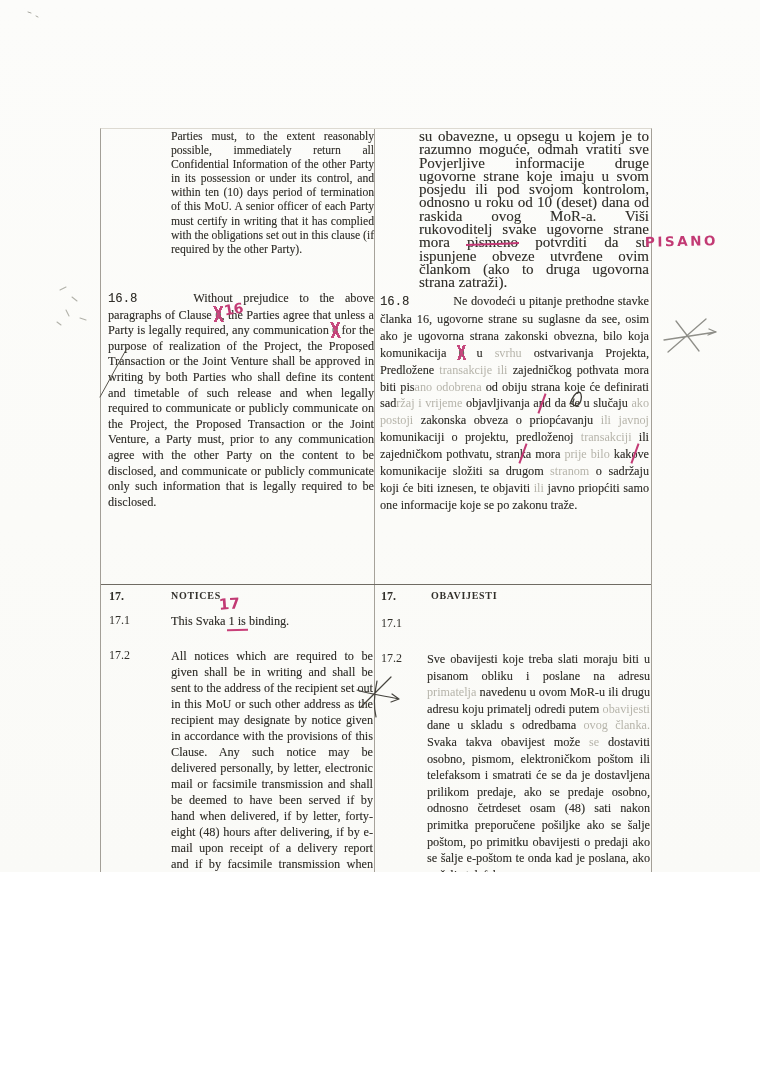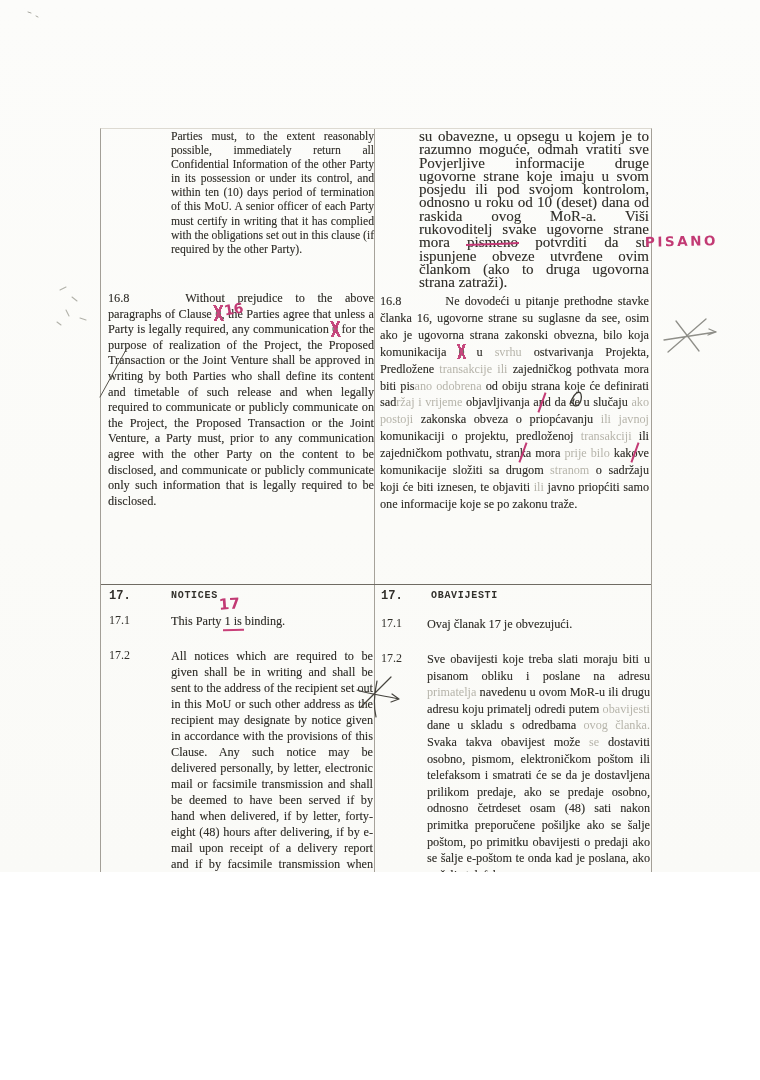--- a/index.html
+++ b/index.html
@@ -14,24 +14,24 @@
     border-left:1px solid #a39f97;border-right:1px solid #a39f97;
     border-top:1px solid #dddad2;border-bottom:1px solid #8f8b83;
   }
   .vline{position:absolute;left:273px;top:0;width:1px;height:100%;background:#a6a29a;}
   .hline{position:absolute;left:0;top:455px;width:100%;height:1px;background:#6f6b63;}
   .cell{position:absolute;text-align:justify;text-shadow:0.2px 0.2px 0.35px rgba(40,38,32,0.35);}
   .para1-left{left:70px;top:1px;width:203px;font-size:11.6px;line-height:14.1px;}
   .para1-right{left:318px;top:1px;width:230px;font-size:15px;line-height:13.3px;}
   .s168-left{left:7px;top:162px;width:266px;font-size:12.2px;line-height:15.6px;margin:0;}
   .s168-right{left:279px;top:164px;width:269px;font-size:12.2px;line-height:16.9px;margin:0;}
-  .cnum{white-space:nowrap;}
+  .cnum{white-space:nowrap;font-family:Liberation Mono, monospace;}
   .cgap-l{display:inline-block;width:56px;}
   .cgap-r{display:inline-block;width:44px;}
-  .hdr{position:absolute;display:flex;font-weight:bold;font-family:Liberation Mono, monospace;}
+  .hdr{position:absolute;display:flex;font-weight:bold;}
   .hdr-left{left:8px;top:460px;width:264px;}
   .hdr-right{left:280px;top:460px;width:268px;}
   .hnum{font-size:12px;width:62px;}
   .hdr-right .hnum{width:50px;}
   .htitle{font-size:10px;letter-spacing:0.7px;padding-top:1px;}
   .item{position:absolute;display:flex;}
   .inum{font-size:12px;flex:0 0 auto;}
   .itext{text-align:justify;font-size:12.2px;text-shadow:0.2px 0.2px 0.35px rgba(40,38,32,0.35);}
   .s171-left{left:8px;top:484px;width:264px;}
   .s172-left{left:8px;top:519px;width:264px;}
@@ -85,31 +85,30 @@
       <span class="hnum">17.</span>
       <span class="htitle">NOTICES</span>
     </div>
     <div class="hdr hdr-right">
       <span class="hnum">17.</span>
       <span class="htitle">OBAVIJESTI</span>
     </div>
 
     <div class="item s171-left">
       <span class="inum">17.1</span>
-      <div class="itext"><span>This Party </span><span class="pink-under">1 is</span><span> binding.</span></div>
+      <div class="itext"><span>This Svaka </span><span class="pink-under">1 is</span><span> binding.</span></div>
     </div>
 
     <div class="item s172-left">
       <span class="inum">17.2</span>
       <div class="itext">All notices which are required to be given shall be in writing and shall be sent to the address of the recipient set out in this MoU or such other address as the recipient may designate by notice given in accordance with the provisions of this Clause. Any such notice may be delivered personally, by letter, electronic mail or facsimile transmission and shall be deemed to have been served if by hand when delivered, if by letter, forty-eight (48) hours after delivering, if by e-mail upon receipt of a delivery report and if by facsimile transmission when despatched.</div>
     </div>
 
     <div class="item s171-right">
       <span class="inum">17.1</span>
-      <div class="itext">Ovaj članak 17 je obvezujući.</div>
     </div>
 
     <div class="item s172-right">
       <span class="inum">17.2</span>
       <div class="itext"><span>Sve obavijesti koje treba slati moraju biti u pisanom obliku i poslane na adresu </span><span class="faded">primatelja</span><span> navedenu u ovom MoR-u ili drugu adresu koju primatelj odredi putem </span><span class="faded">obavijesti</span><span> dane u skladu s odredbama </span><span class="faded">ovog članka.</span><span> Svaka takva obavijest može </span><span class="faded">se</span><span> dostaviti osobno, pismom, elektroničkom poštom ili telefaksom i smatrati će se da je dostavljena  prilikom predaje, ako se predaje osobno, odnosno četrdeset osam (48) sati nakon primitka preporučene pošiljke ako se šalje poštom, po primitku obavijesti o predaji ako se šalje e-poštom te onda kad je poslana, ako se šalje telefaksom.</span></div>
     </div>
   </div>
 
   <div class="hand pisano">PISANO</div>
   <div class="hand ins16">16</div>

